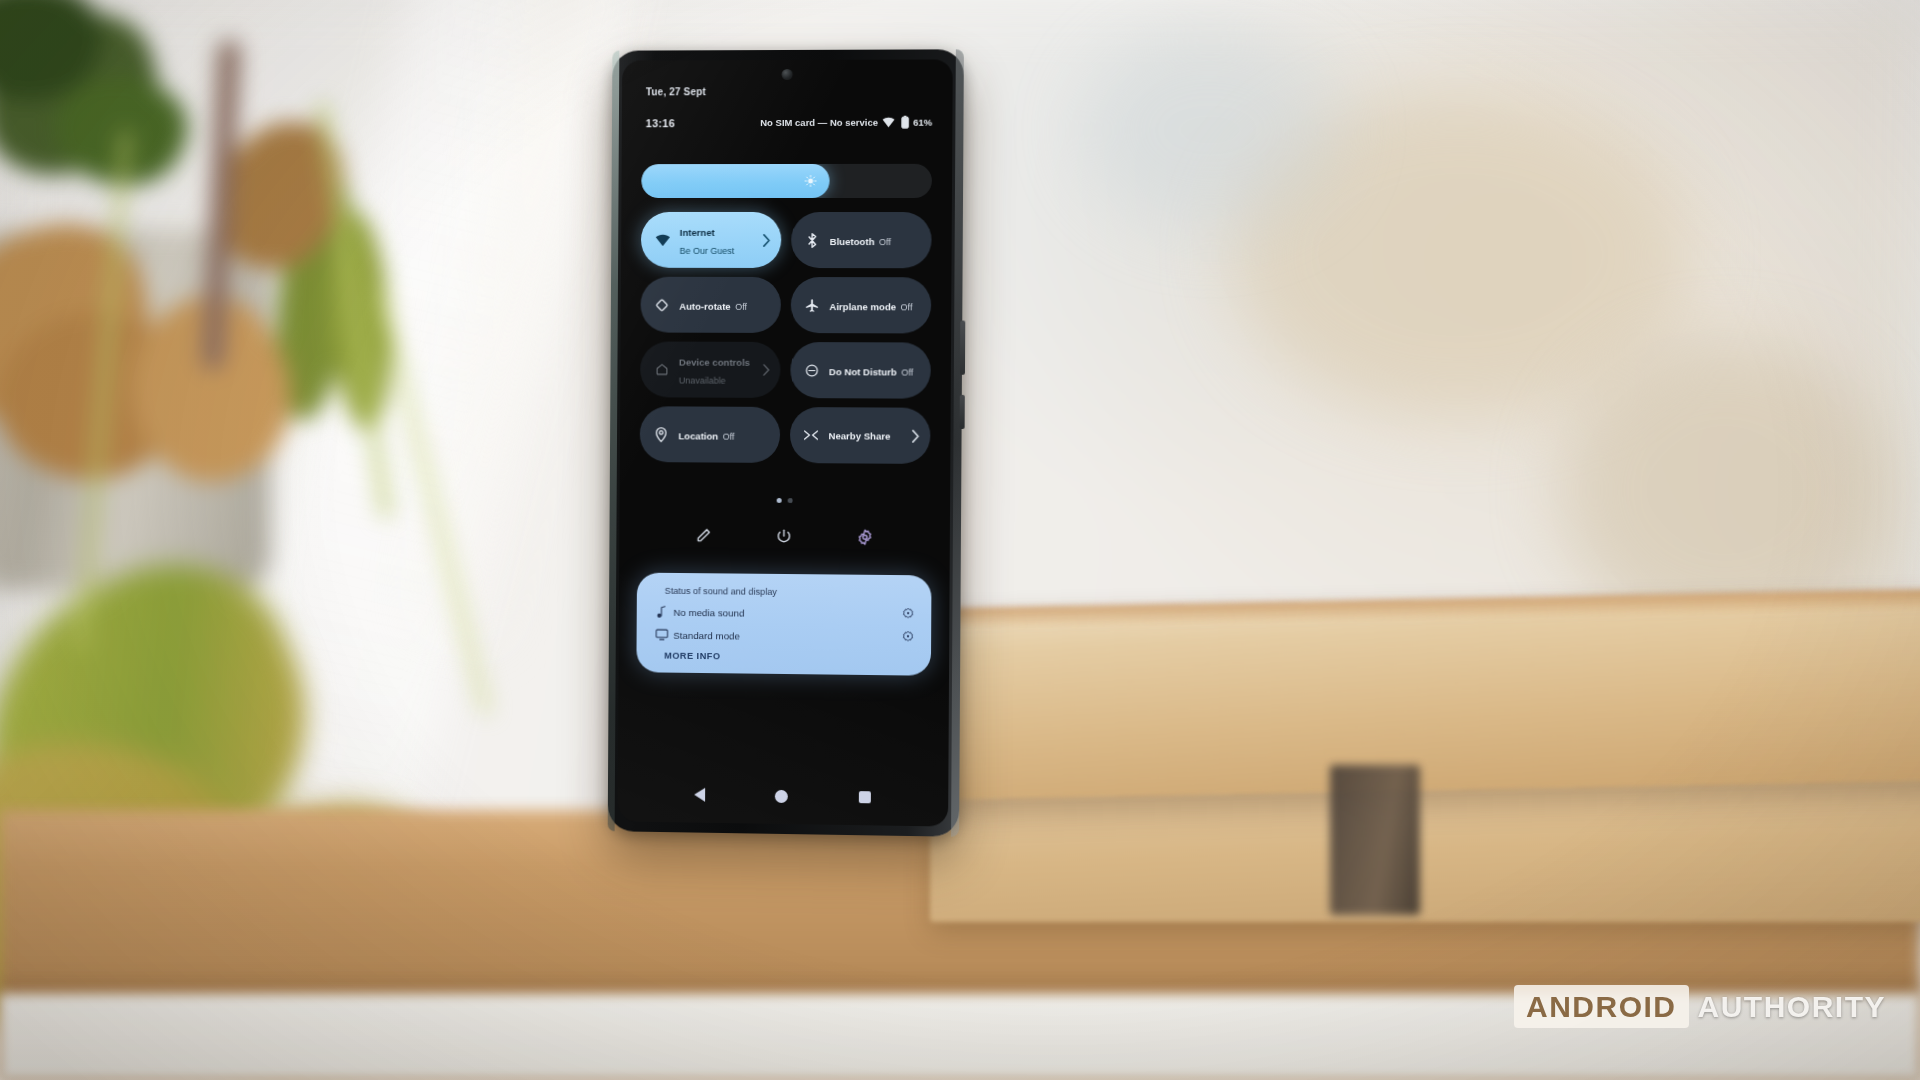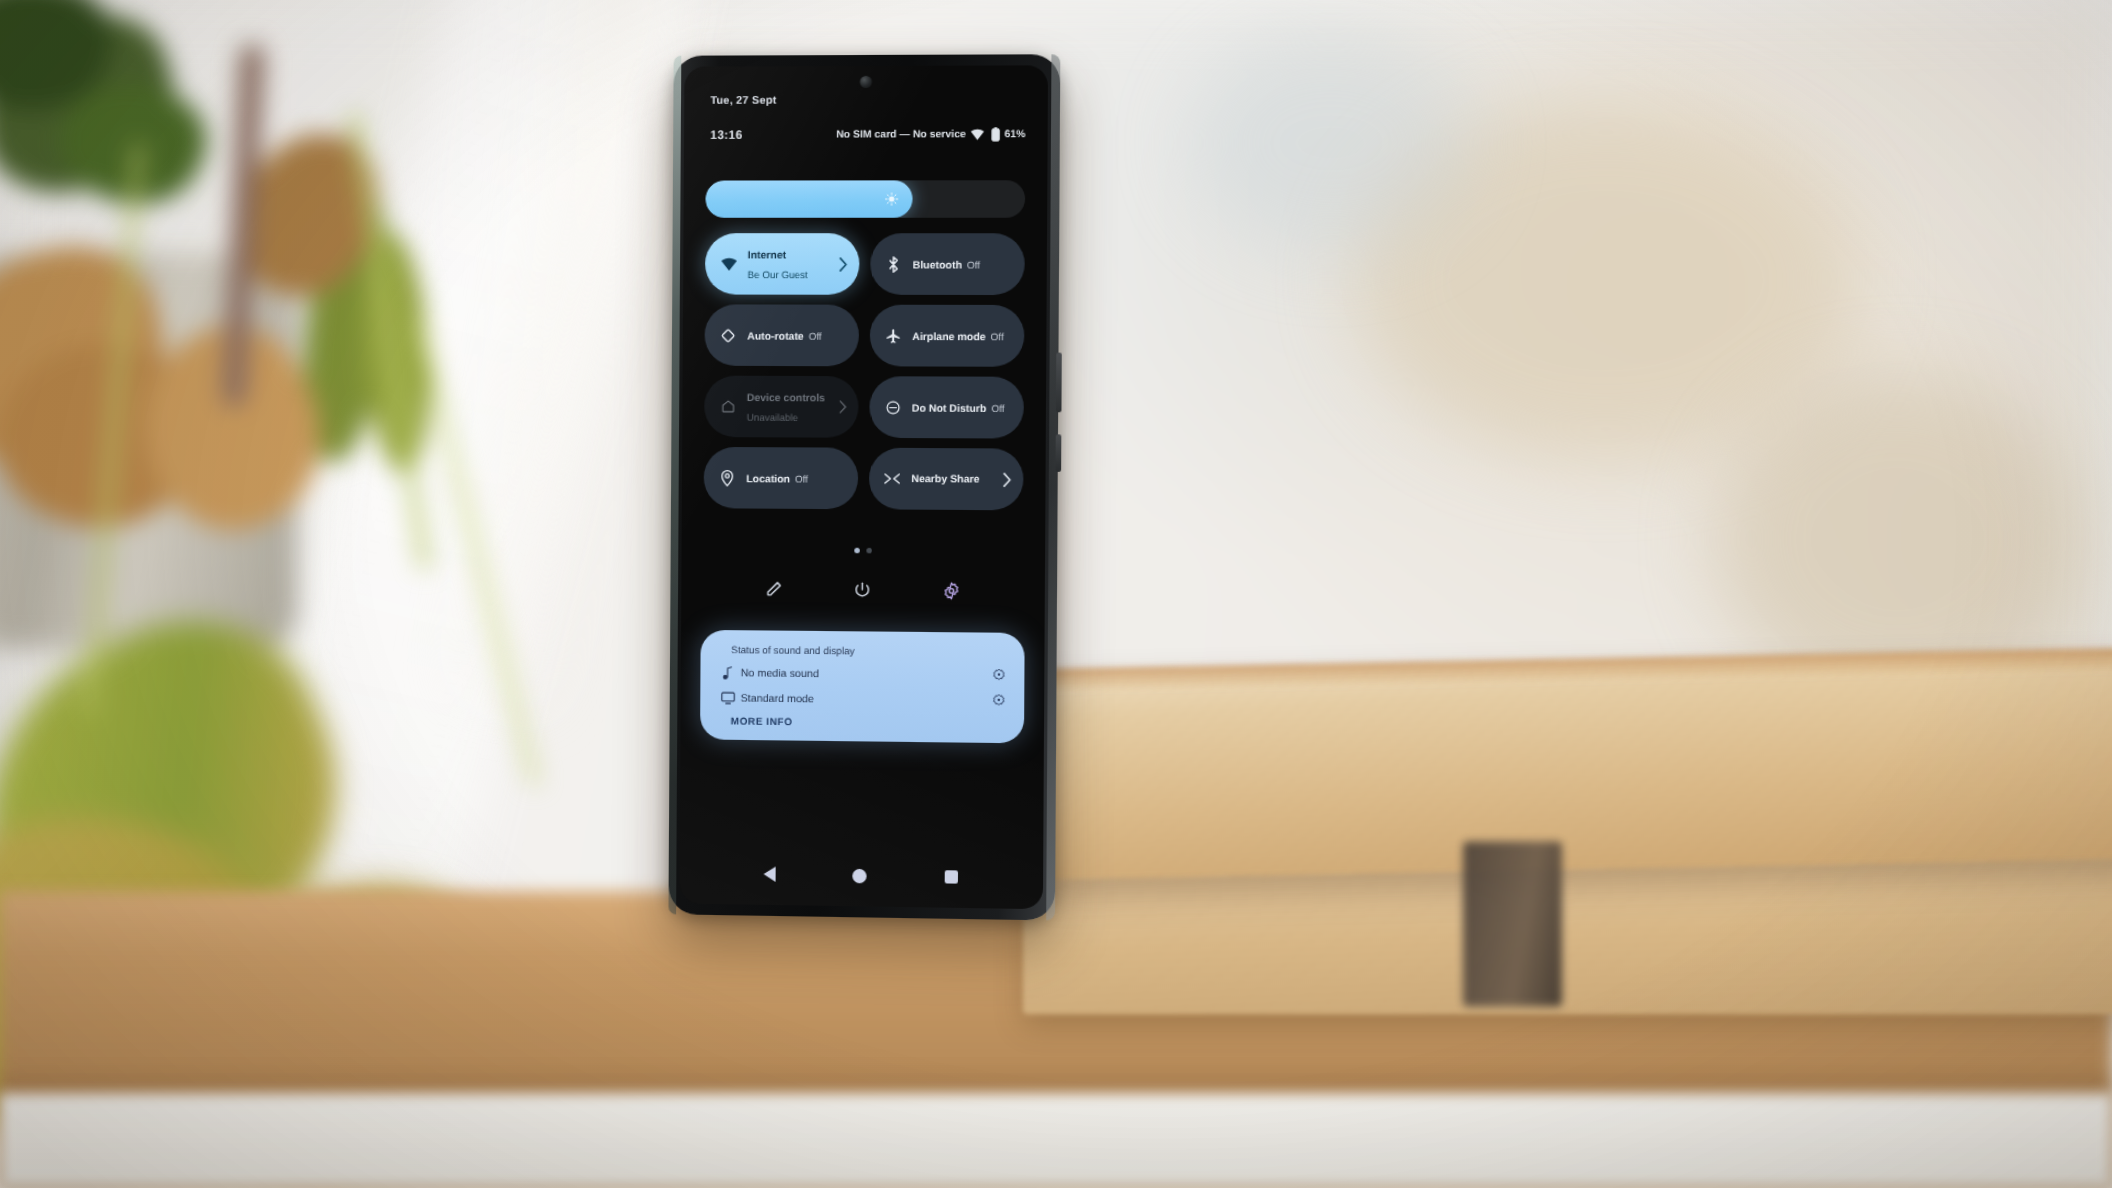--- a/index.html
+++ b/index.html
@@ -643,15 +643,19 @@
       <div class="navbar">
         <span class="nav-back"></span>
         <span class="nav-home"></span>
         <span class="nav-recent"></span>
       </div>
 
       <div class="screen-glare"></div>
     </div>
   </div>
 
+  <div class="watermark">
+    <span class="wm-android">ANDROID</span>
+    <span class="wm-authority">AUTHORITY</span>
+  </div>
 
   <div class="vignette"></div>
 </div>
 
 </body></html>

